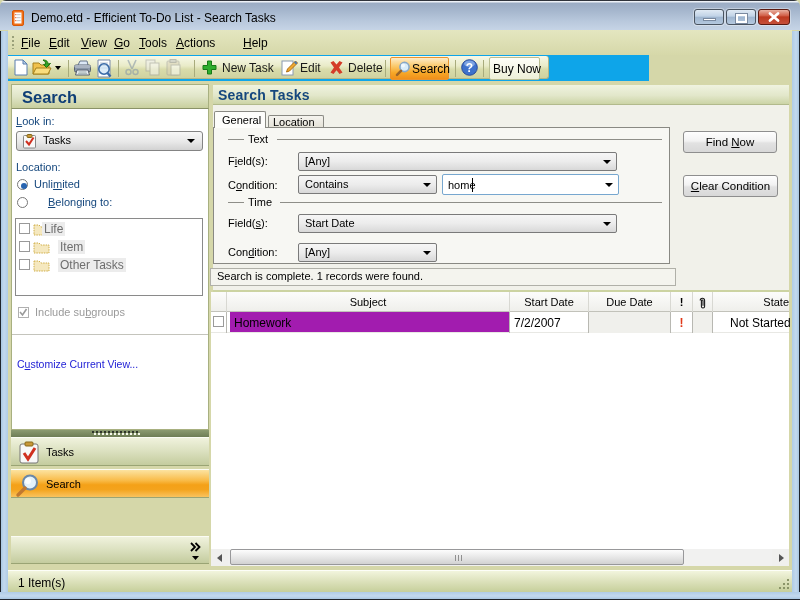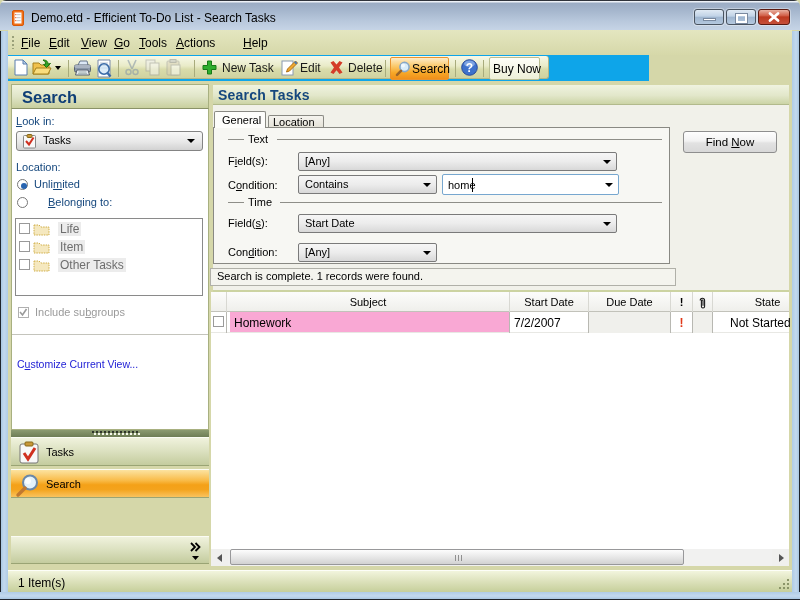--- a/index.html
+++ b/index.html
@@ -245,21 +245,21 @@
     <div class="cb" style="left:3px;top:40px"></div>
     <svg style="position:absolute;left:17px;top:3px;opacity:.85" width="17" height="14" viewBox="0 0 17 14">
         <path d="M1 3 h5 l2 2 h8 v8 h-15 z" fill="#f4e4b4" stroke="#c8a028" stroke-dasharray="1.5 1"></path>
       </svg>
     <svg style="position:absolute;left:17px;top:21px;opacity:.85" width="17" height="14" viewBox="0 0 17 14">
         <path d="M1 3 h5 l2 2 h8 v8 h-15 z" fill="#f4e4b4" stroke="#c8a028" stroke-dasharray="1.5 1"></path>
       </svg>
     <svg style="position:absolute;left:17px;top:39px;opacity:.85" width="17" height="14" viewBox="0 0 17 14">
         <path d="M1 3 h5 l2 2 h8 v8 h-15 z" fill="#f4e4b4" stroke="#c8a028" stroke-dasharray="1.5 1"></path>
       </svg>
-    <div style="position:absolute;left:42px;top:3px;color:#6e6e6e;background:#ececec;padding:0 2px;font-size:12px">Life</div>
+    <div style="position:absolute;left:26px;top:3px;color:#6e6e6e;background:#ececec;padding:0 2px;font-size:12px">Life</div>
     <div style="position:absolute;left:42px;top:21px;color:#6e6e6e;background:#ececec;padding:0 2px;font-size:12px">Item</div>
     <div style="position:absolute;left:42px;top:39px;color:#6e6e6e;background:#ececec;padding:0 2px;font-size:12px">Other Tasks</div>
   </div>
   <div class="abs cb" style="left:18px;top:307px;border-color:#b0b0b0">
     <svg width="9" height="9" viewBox="0 0 9 9" style="position:absolute;left:0;top:0">
         <path d="M1 4 l2.5 3 l4 -6" stroke="#9a9a9a" stroke-width="1.6" fill="none"></path>
       </svg>
   </div>
   <div class="abs" style="left:35px;top:306px;color:#9a9a9a">Include su<u>b</u>groups</div>
   <div class="abs" style="left:12px;top:334px;width:196px;height:1px;background:#c4c4bc"></div>
@@ -329,45 +329,46 @@
           <div class="txt">Start Date</div>
           <div class="arr"></div>
         </div>
       <div class="formlabel" style="left:14px;top:118px">Con<u>d</u>ition:</div>
       <div class="dd" style="left:84px;top:115px;width:139px">
           <div class="txt">[Any]</div>
           <div class="arr"></div>
         </div>
     </div>
     <div class="btn" style="left:470px;top:26px;width:94px;height:22px;padding-top:4px;font-size:11.5px">Find <u>N</u>ow</div>
+    <div class="btn" style="left:470px;top:70px;width:95px;height:22px;padding-top:4px;font-size:11.5px"><u>C</u>lear Condition</div>
   </div>
   <div id="status-strip" class="abs">
       <div style="position:absolute;left:6px;top:1px">Search is complete. 1 records were found.</div>
     </div>
   <div id="greenline" class="abs"></div>
 
   <div id="tbl-header" class="abs">
     <div class="th" style="left:0;width:16px"></div>
     <div class="th" style="left:16px;width:283px">Subject</div>
     <div class="th" style="left:299px;width:79px">Start Date</div>
     <div class="th" style="left:378px;width:82px">Due Date</div>
     <div class="th" style="left:460px;width:22px;font-weight:bold">!</div>
     <div class="th" style="left:482px;width:20px">
       <svg width="9" height="13" viewBox="0 0 9 13" style="margin-top:1px">
           <path d="M2.2 3.4 a2.2 2.2 0 0 1 4.4 0 v6 a1.6 1.6 0 0 1 -3.2 0 v-5.6 a0.8 0.8 0 0 1 1.6 0 v5" fill="none" stroke="#1a1a1a" stroke-width="1.1"></path>
         </svg>
     </div>
-    <div class="th" style="left:502px;width:76px;border-right:0;text-align:center;padding-left:33px">State</div>
+    <div class="th" style="left:502px;width:76px;border-right:0;text-align:right;padding-left:33px">State</div>
   </div>
   <div id="tbl-row" class="abs">
     <div class="td" style="left:0;width:16px">
         <div class="cb" style="left:2px;top:4px;border-color:#9a9a9a"></div>
       </div>
     <div class="td" style="left:16px;width:283px;padding:0">
-        <div style="position:absolute;left:3px;top:0;right:0;bottom:1px;background:#f9a8d4;padding:4px 0 4px 4px">Homework</div>
+        <div style="position:absolute;left:3px;top:0;right:0;bottom:1px;background:#a21caf;padding:4px 0 4px 4px">Homework</div>
       </div>
     <div class="td" style="left:299px;width:79px;padding-left:4px">7/2/2007</div>
     <div class="td" style="left:378px;width:82px;background:#f0f0ec"></div>
     <div class="td" style="left:460px;width:22px;color:#e03818;font-weight:bold;text-align:center">!</div>
     <div class="td" style="left:482px;width:20px;background:#f0f0ec"></div>
     <div class="td" style="left:502px;width:76px;border-right:0;padding-left:17px">Not Started</div>
   </div>
   <div id="tbl-bg" class="abs"></div>
 
   <div id="hscroll" class="abs">

